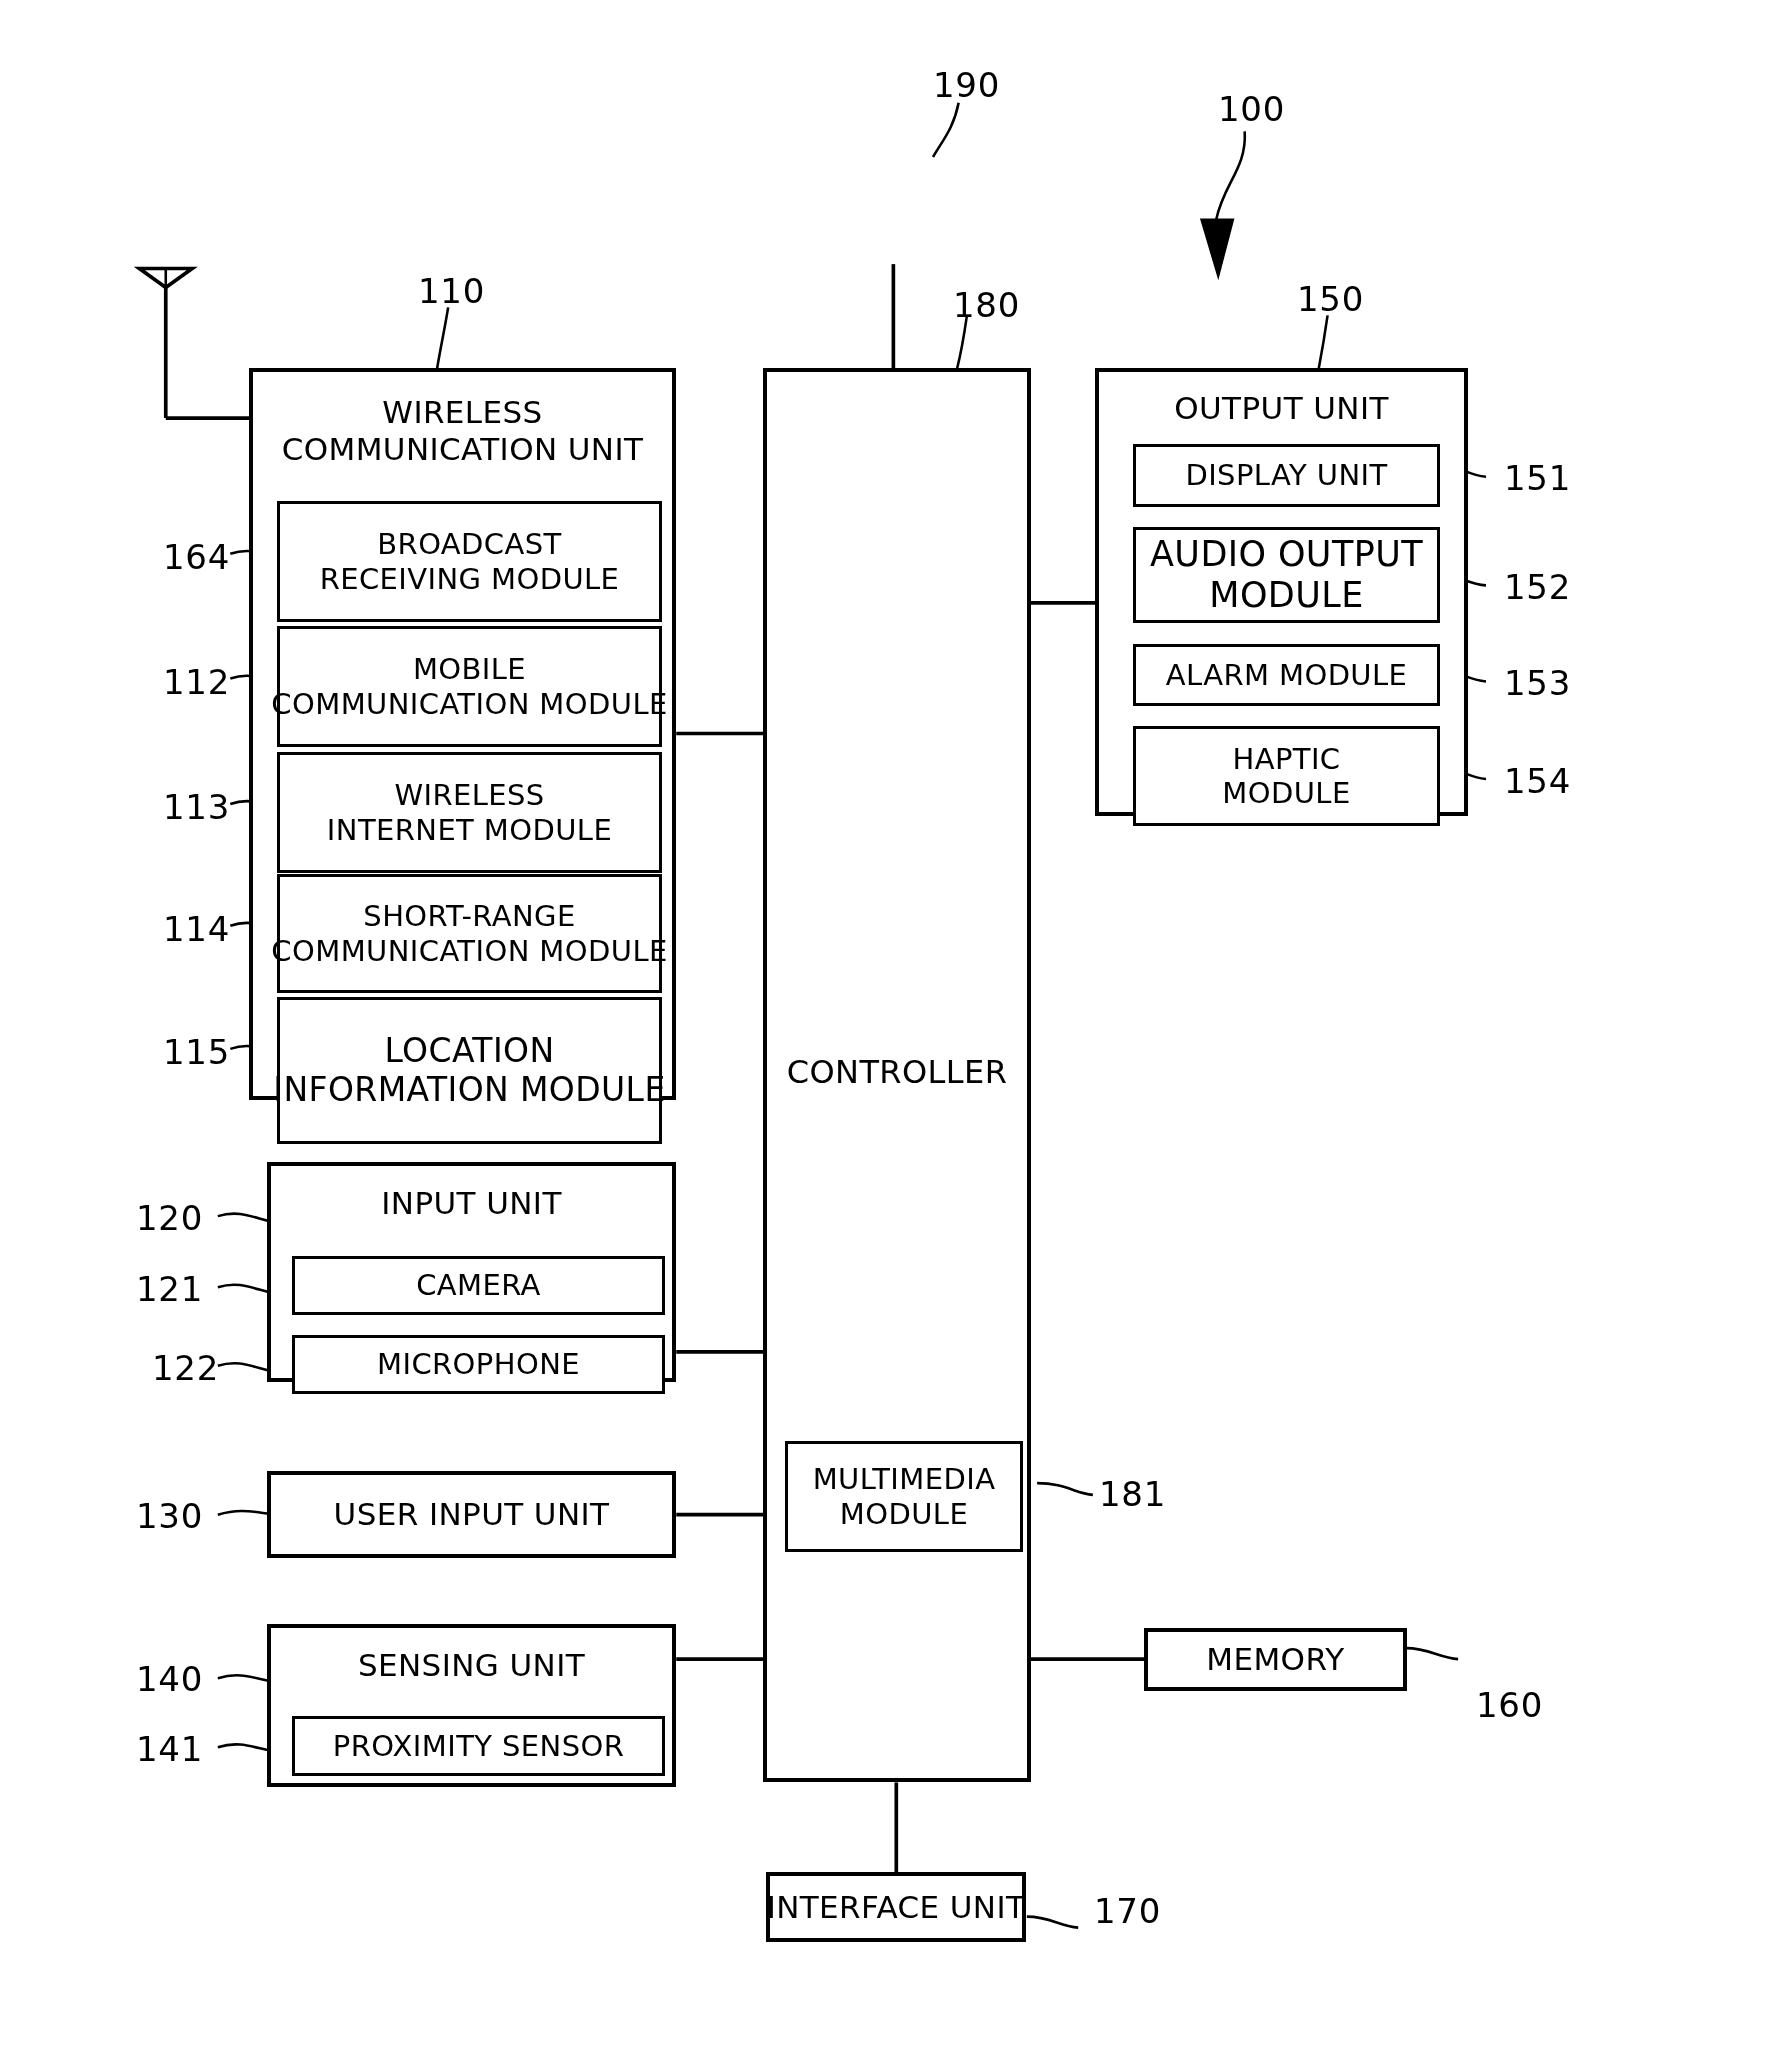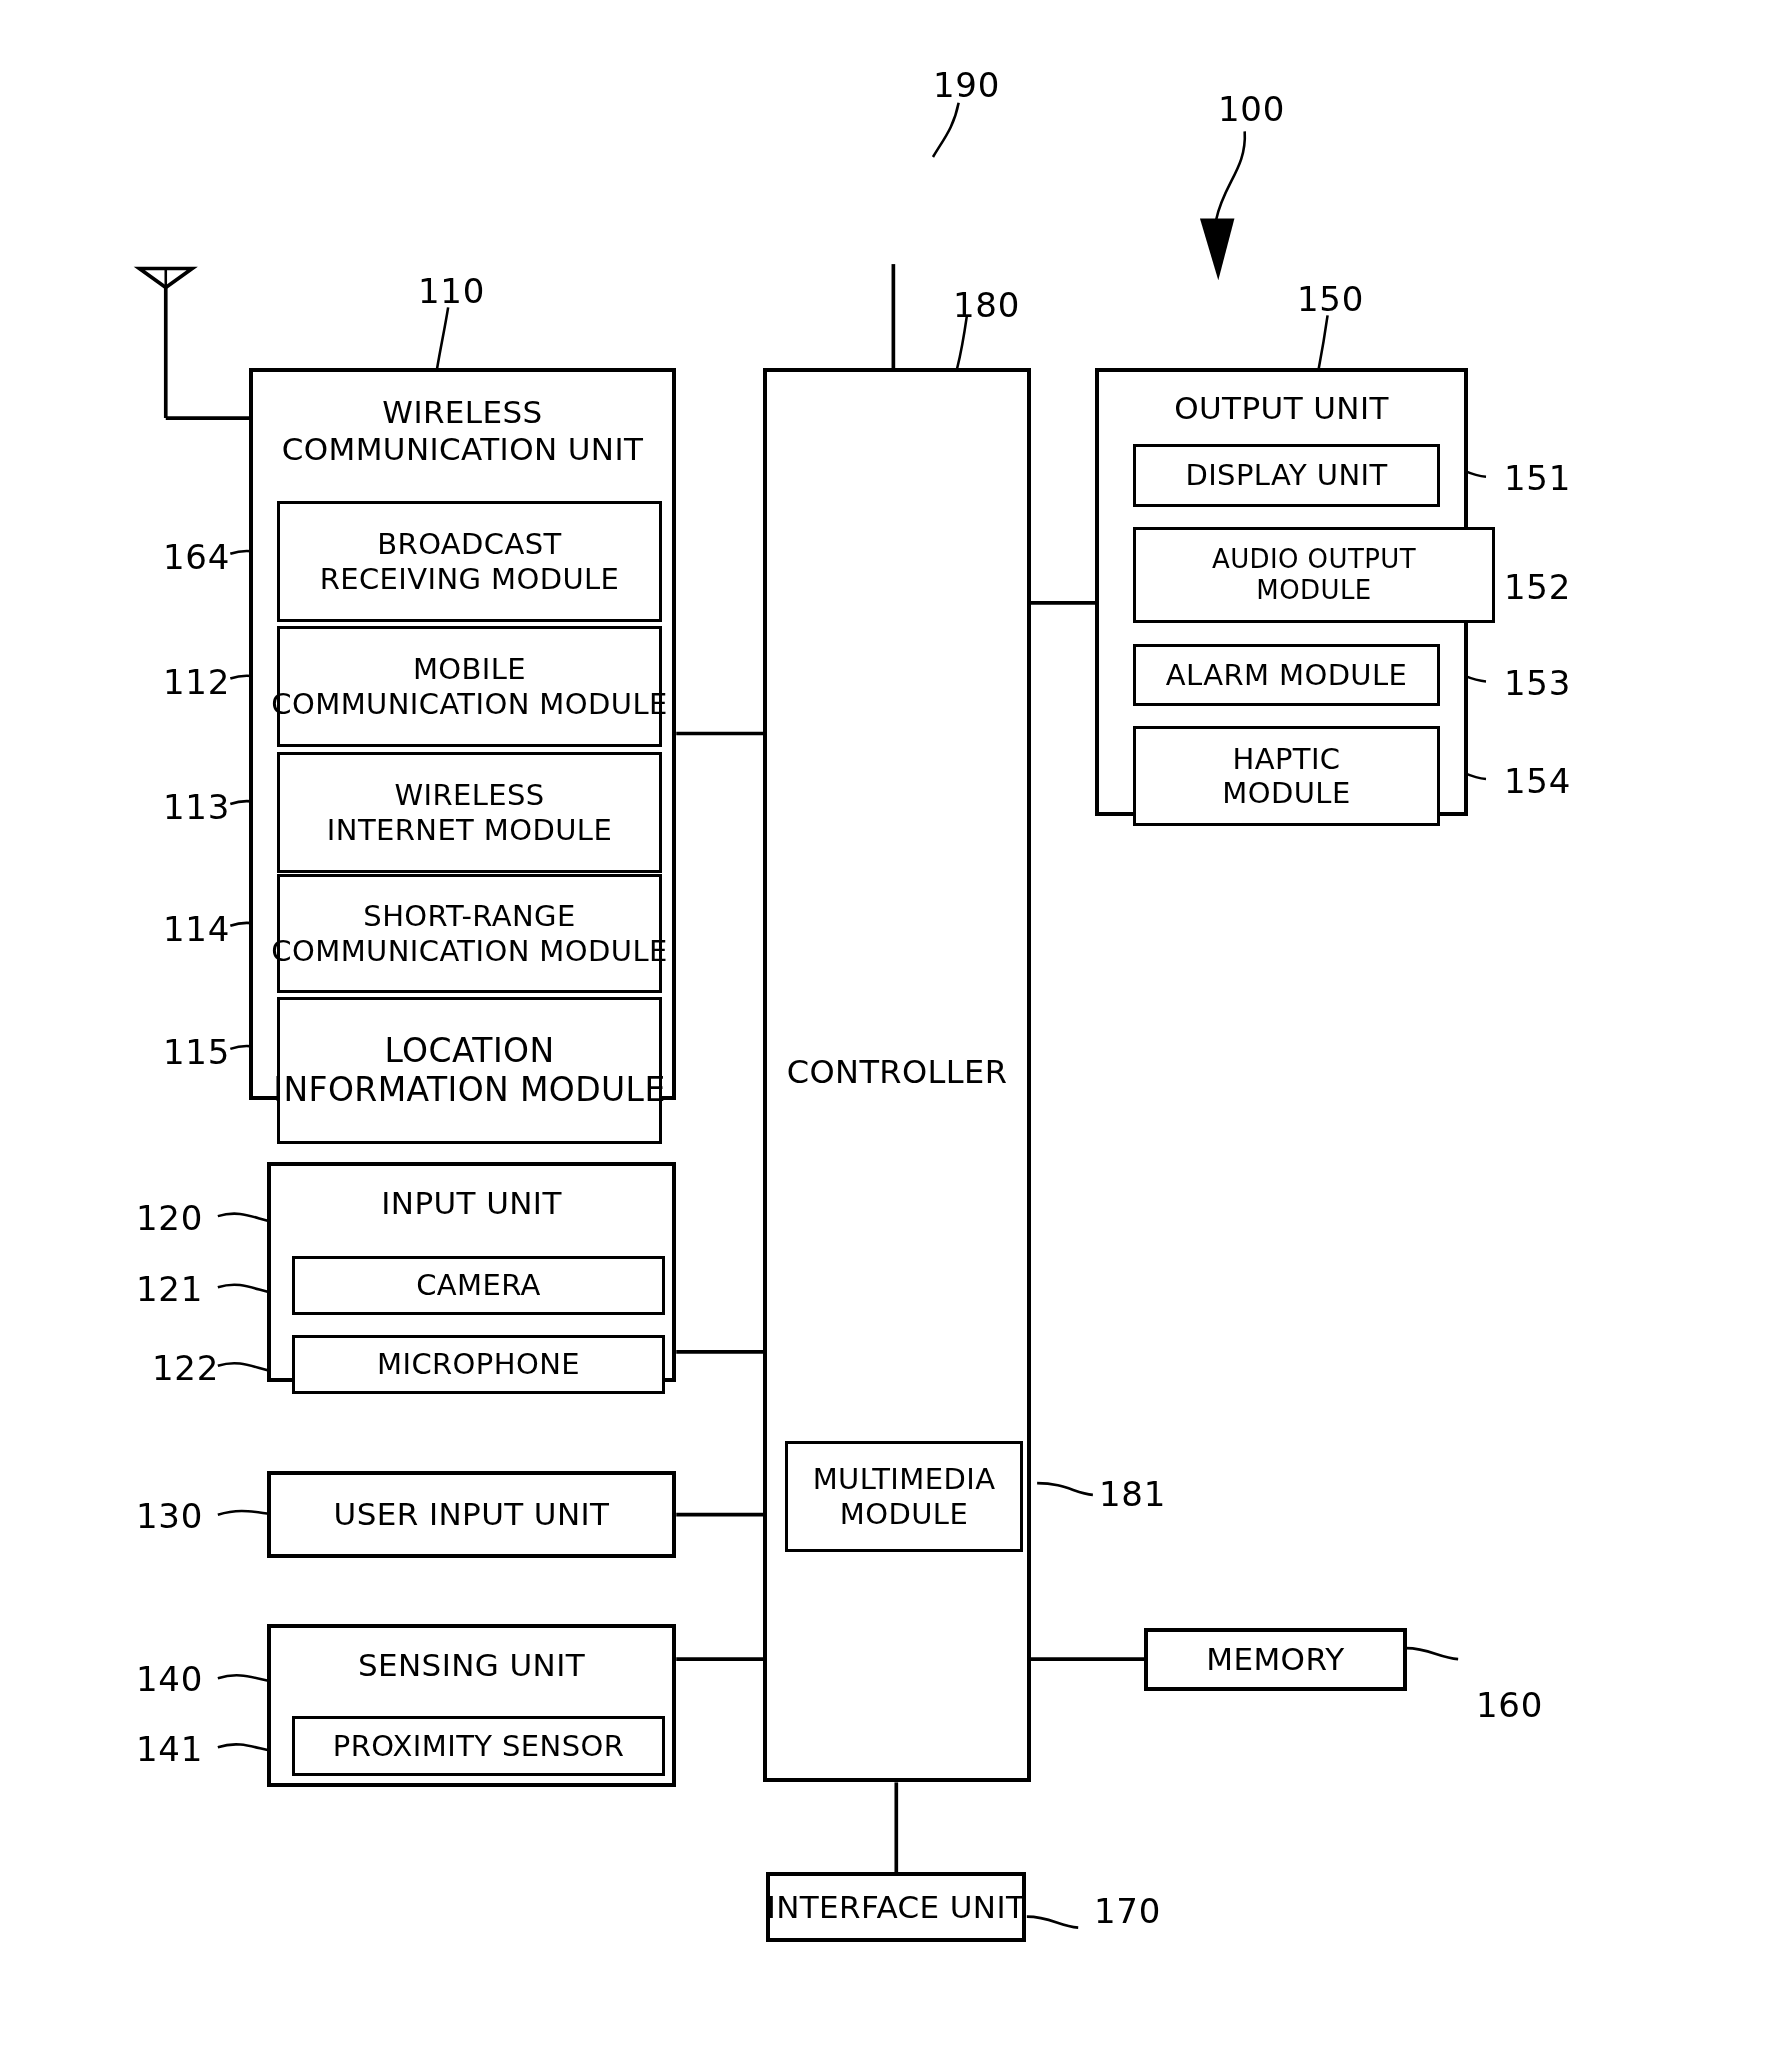--- a/index.html
+++ b/index.html
@@ -218,21 +218,21 @@
   <div class="box outer" style="left:1095px; top:368px; width:373px; height:448px;">
     <span class="grouptitle" style="top:17.6px; font-size:31px;">OUTPUT UNIT</span>
   </div>
   <div class="ref" style="left:1297px; top:279px;">150</div>
 
   <div class="box inner" style="left:1133px; top:444px; width:307px; height:63px; font-size:29px;">
     <span class="lbl">DISPLAY UNIT</span>
   </div>
   <div class="ref" style="left:1504px; top:458px;">151</div>
 
-  <div class="box inner" style="left:1133px; top:527px; width:362px; height:96px; font-size:26px;">
+  <div class="box inner" style="left:1133px; top:527px; width:307px; height:96px; font-size:35px;">
     <span class="lbl">AUDIO OUTPUT
 MODULE</span>
   </div>
   <div class="ref" style="left:1504px; top:567px;">152</div>
 
   <div class="box inner" style="left:1133px; top:644px; width:307px; height:62px; font-size:29px;">
     <span class="lbl">ALARM MODULE</span>
   </div>
   <div class="ref" style="left:1504px; top:663px;">153</div>
 

